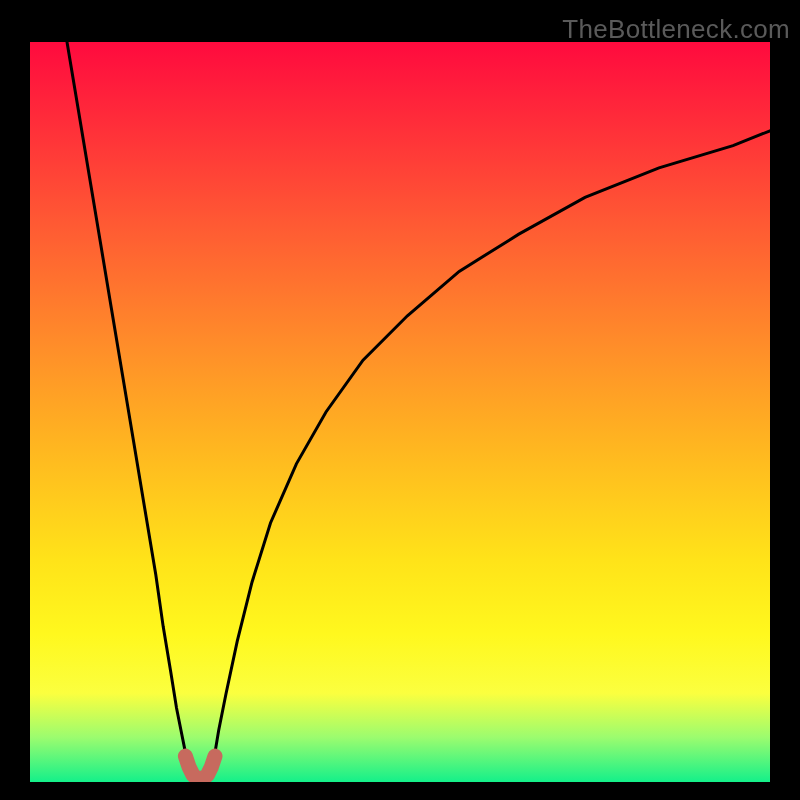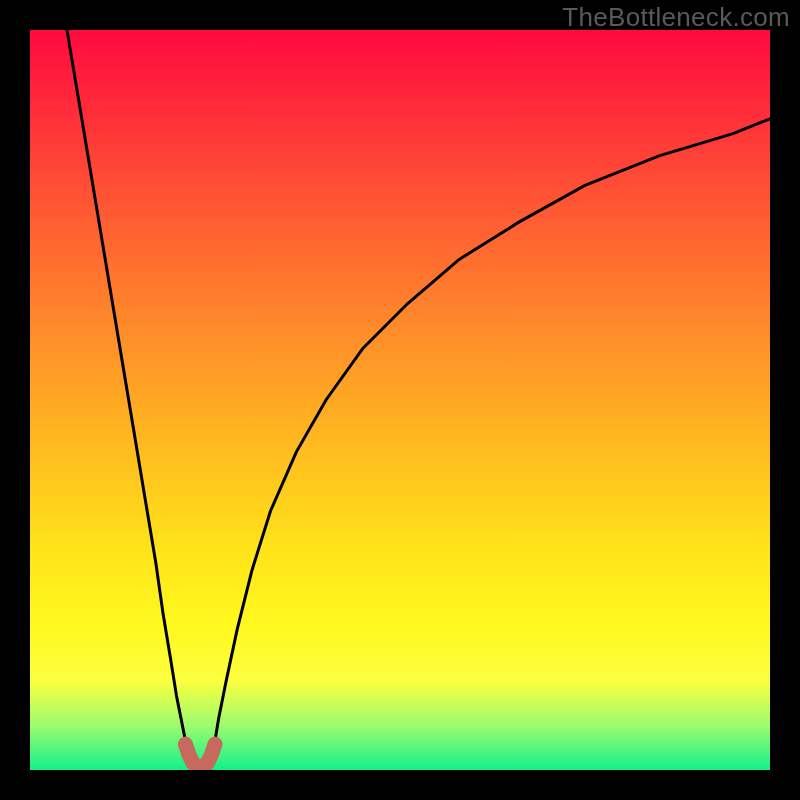--- a/index.html
+++ b/index.html
@@ -7,21 +7,21 @@
     padding: 0;
     width: 800px;
     height: 800px;
     background: #000;
     overflow: hidden;
     font-family: Arial, Helvetica, sans-serif;
   }
   .frame {
     position: absolute;
     left: 0;
-    top: 0;
+    top: 12px;
     width: 800px;
     height: 714px;
     background: #000;
   }
   .watermark {
     position: absolute;
     top: 2px;
     right: 10px;
     color: #5a5a5a;
     font-size: 26px;

